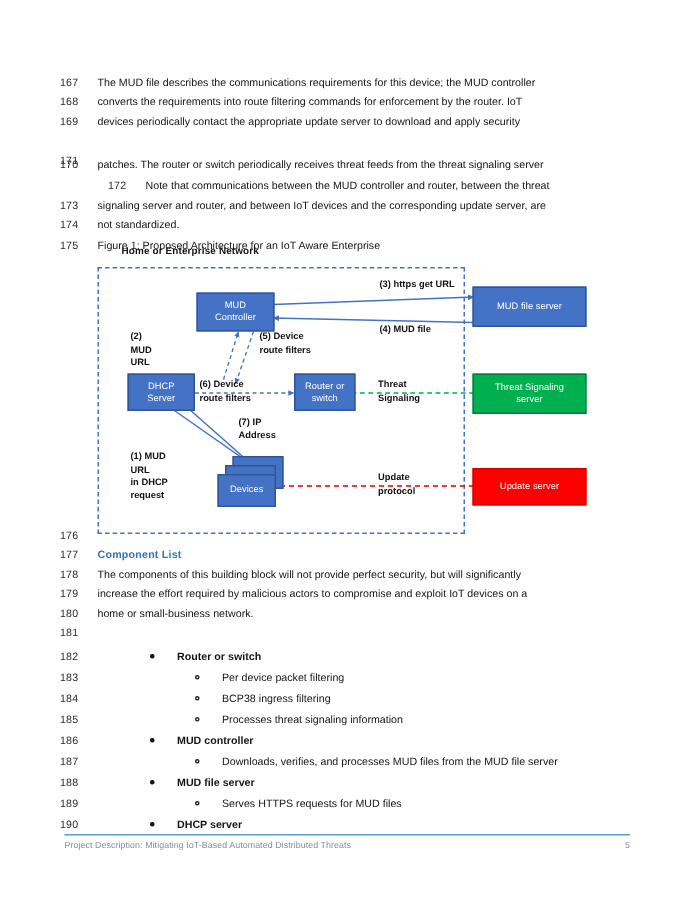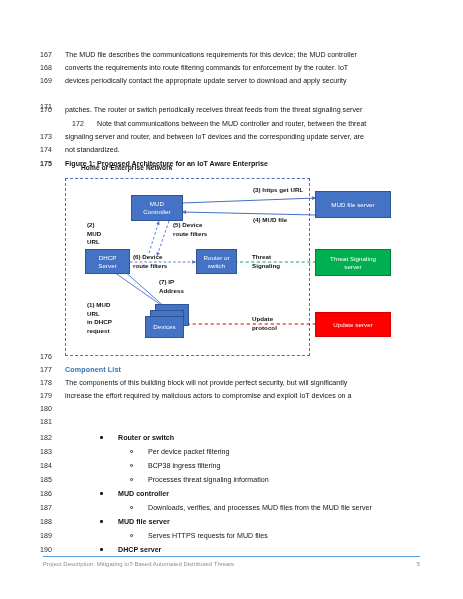--- a/index.html
+++ b/index.html
@@ -204,21 +204,21 @@
         <div class="ltext">Note that communications between the MUD controller and router, between the threat</div>
       </div>
       <div class="line" style="top: 131px;">
         <div class="lnum">173</div>
         <div class="ltext">signaling server and router, and between IoT devices and the corresponding update server, are</div>
       </div>
       <div class="line" style="top: 144px;">
         <div class="lnum">174</div>
         <div class="ltext">not standardized.</div>
       </div>
-      <div class="line" style="top: 158px; font-weight: bold;">
+      <div class="line" style="top: 158px;">
         <div class="lnum">175</div>
         <div class="ltext caption">Figure 1: Proposed Architecture for an IoT Aware Enterprise</div>
       </div>
       <div class="line" style="top: 351px;">
         <div class="lnum">176</div>
         <div class="ltext"></div>
       </div>
       <div class="line" style="top: 364px;">
         <div class="lnum">177</div>
         <div class="ltext heading">Component List</div>
@@ -226,20 +226,21 @@
       <div class="line" style="top: 377px; padding-left: 36px;">
         <div class="lnum">178</div>
         <div class="ltext">The components of this building block will not provide perfect security, but will significantly</div>
       </div>
       <div class="line" style="top: 390px;">
         <div class="lnum">179</div>
         <div class="ltext">increase the effort required by malicious actors to compromise and exploit IoT devices on a</div>
       </div>
       <div class="line" style="top: 403px;">
         <div class="lnum">180</div>
+        <div class="ltext">home or small-business network.</div>
       </div>
       <div class="line" style="top: 416px;">
         <div class="lnum">181</div>
       </div>
       <div class="line" style="top: 432px; padding-left: 48px;">
         <div class="lnum">182</div>
         <div class="ltext bullet-l1" style="position: absolute;">
           <span class="dot"></span>
           <span class="btxt">Router or switch</span>
         </div>

